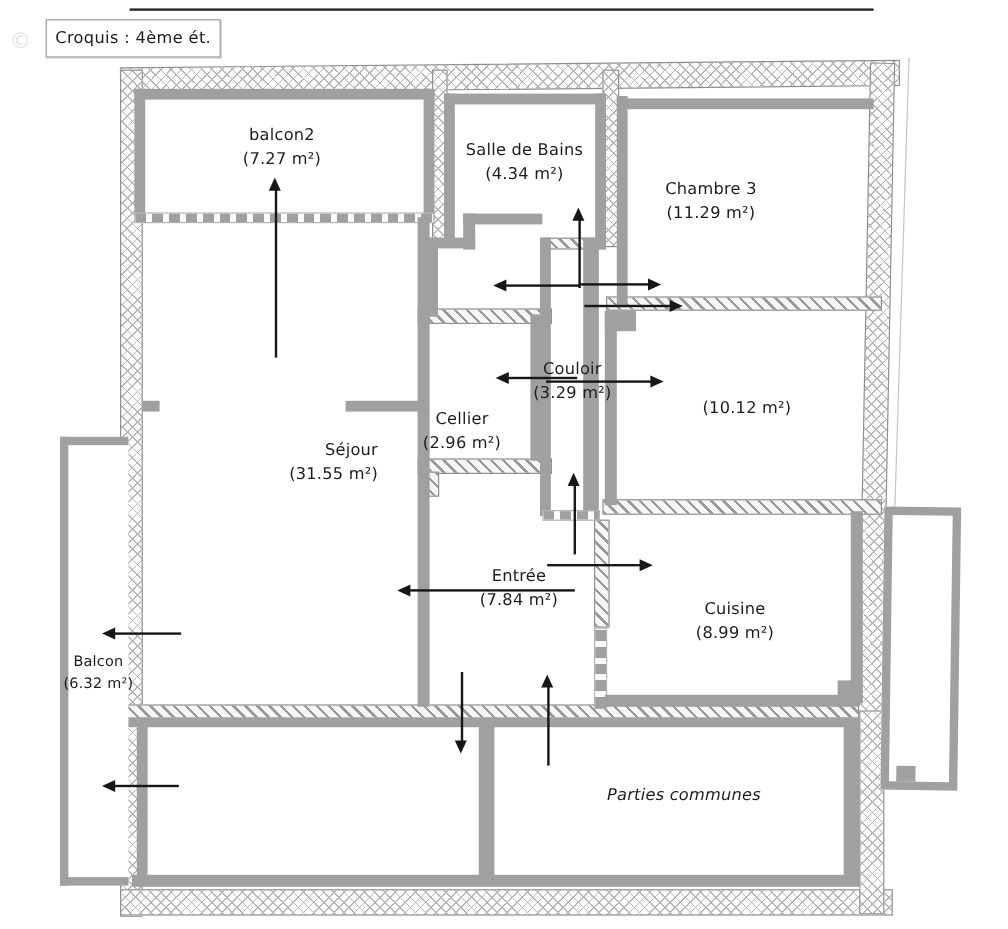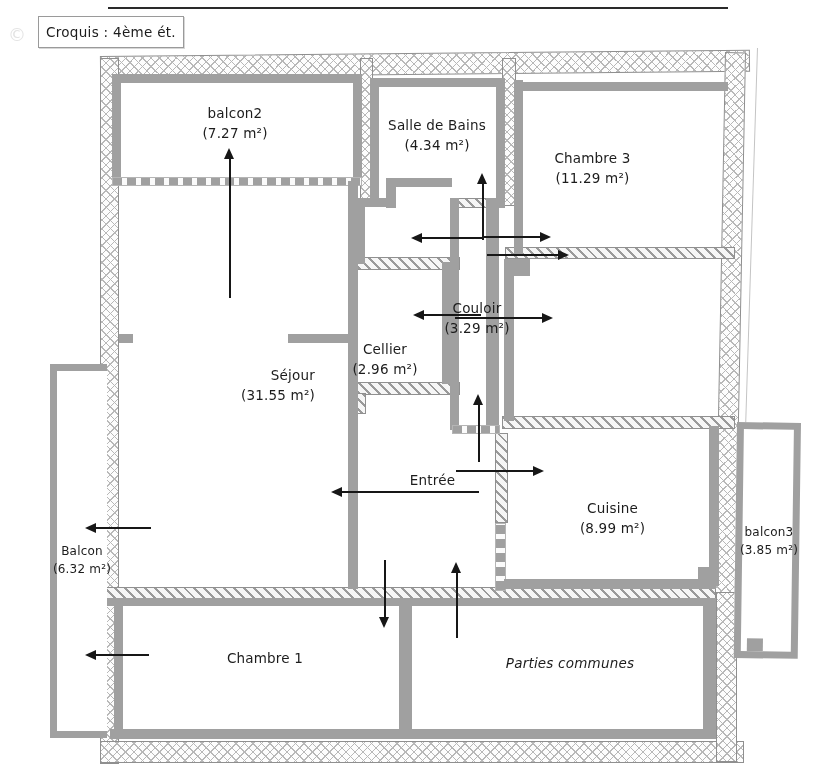--- a/index.html
+++ b/index.html
@@ -184,40 +184,37 @@
   </div>
   <div class="lbl" style="left:415px;top:298px;width:124px;">
     <span class="nm">Couloir</span>
     <span class="ar">(3.29 m²)</span>
   </div>
   <div class="lbl" style="left:330px;top:305px;width:110px;margin-top:34px;">
     <span class="nm">Cellier</span>
     <span class="ar">(2.96 m²)</span>
   </div>
   <div class="lbl" style="left:535px;top:330px;width:175px;">
+    <span class="ar">(10.12 m²)</span>
   </div>
   <div class="lbl" style="left:155px;top:365px;width:160px;text-align:right;">
     <span class="nm">Séjour</span>
     <span class="ar">(31.55 m²)</span>
   </div>
   <div class="lbl" style="left:355px;top:470px;width:155px;">
     <span class="nm">Entrée</span>
+    <span class="ar">(7.84 m²)</span>
   </div>
   <div class="lbl" style="left:535px;top:498px;width:155px;">
     <span class="nm">Cuisine</span>
     <span class="ar">(8.99 m²)</span>
   </div>
   <div class="lbl lbl-sm" style="left:36px;top:542px;width:92px;">
     <span class="nm">Balcon</span>
     <span class="ar">(6.32 m²)</span>
   </div>
-  <div class="lbl lbl-sm" style="left:731px;top:523px;width:76px;">
-    <span class="nm">balcon3</span>
-    <span class="ar">(3.85 m²)</span>
-  </div>
   <div class="lbl" style="left:175px;top:648px;width:180px;">
-    <span class="nm">Chambre 1</span>
   </div>
   <div class="lbl" style="left:455px;top:653px;width:230px;font-style:italic;">
     <span class="nm">Parties communes</span>
   </div>
 
 </div>
 
 </body></html>

